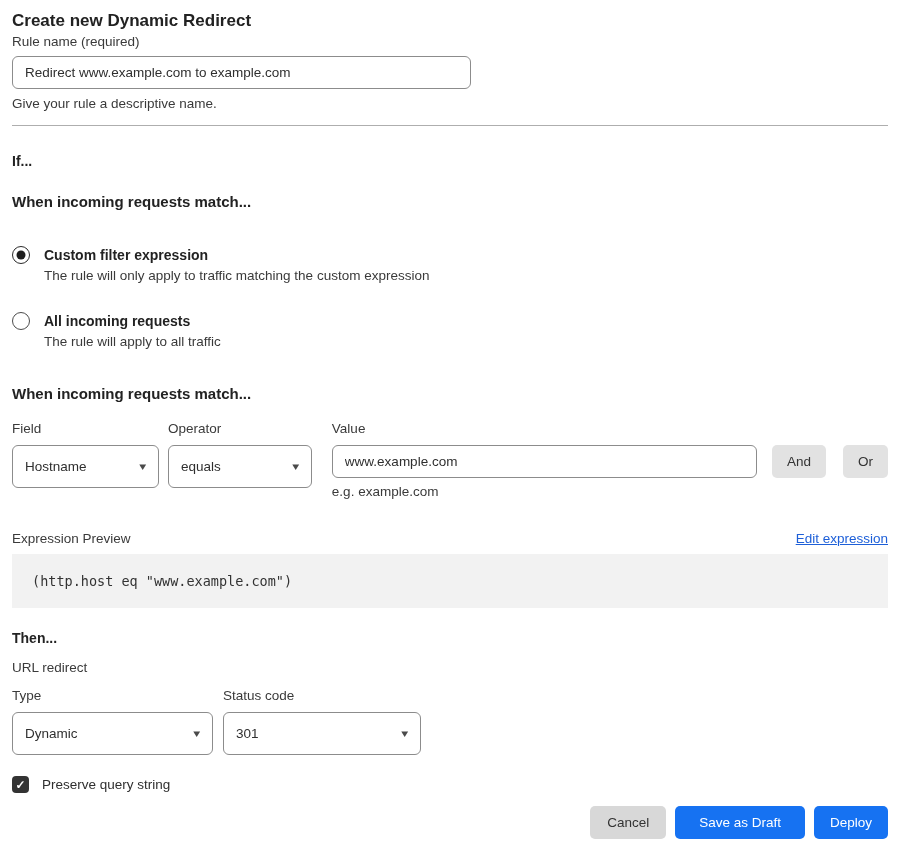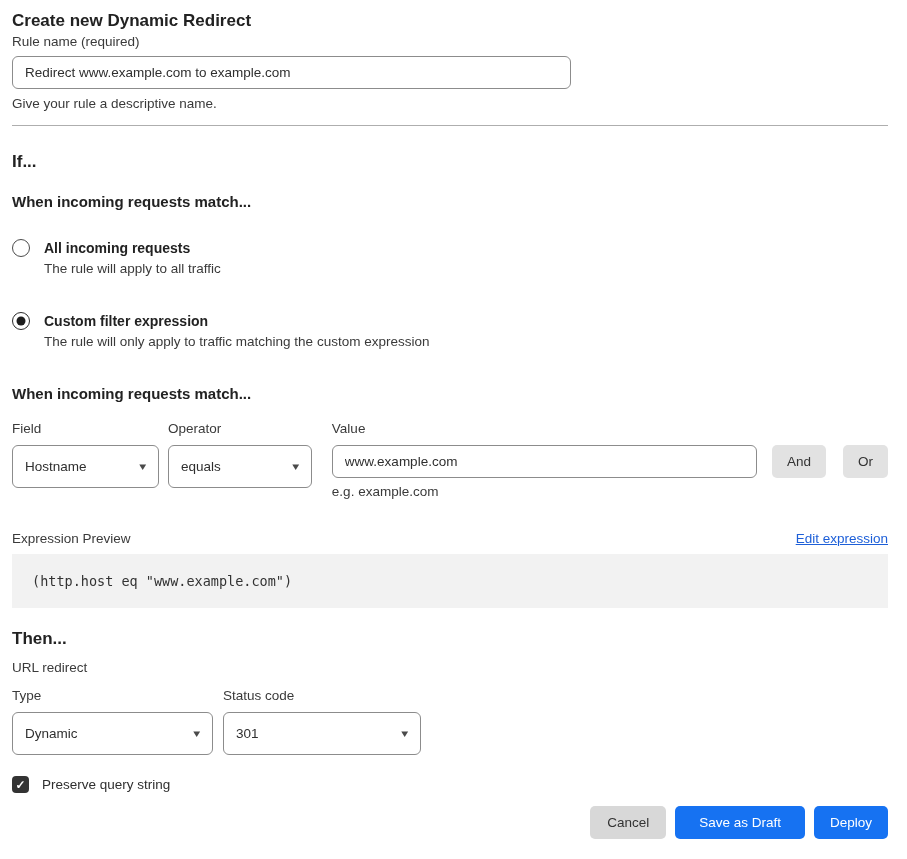--- a/index.html
+++ b/index.html
@@ -24,26 +24,26 @@
 
   .field-label{font-size:13.5px;color:#3a3a3a;line-height:17px;}
   .text-input{
     display:block;height:33px;border:1px solid var(--border);border-radius:6px;
     padding:0 12px;font-family:"Liberation Sans", sans-serif;font-size:13.5px;color:#2f2f2f;
     background:#fff;outline:none;width:100%;
   }
   .helper{font-size:13.5px;color:#3a3a3a;line-height:17px;}
 
   .rule-name-label{margin-top:20px;}
-  .rule-name-input{margin-top:6px;width:559px;}
+  .rule-name-input{margin-top:6px;width:459px;}
   .rule-name-helper{margin-top:6px;}
 
   .divider{margin-top:13px;border-bottom:1px solid var(--divider);height:0;}
 
-  .section-heading{font-size:17px;font-weight:700;color:var(--heading);line-height:21px;}
+  .section-heading{font-size:14px;font-weight:700;color:var(--heading);line-height:21px;}
   .if-heading{margin-top:25px;}
   .sub-heading{font-size:15px;font-weight:700;color:var(--heading);line-height:18px;}
   .match-heading-1{margin-top:21px;}
 
   .radio-option{display:flex;align-items:flex-start;}
   .radio-option-1{margin-top:28px;}
   .radio-option-2{margin-top:35px;}
   .radio{
     width:18px;height:18px;border:1.5px solid #4c4c4c;border-radius:50%;
     flex:0 0 18px;margin-top:0;position:relative;background:#fff;cursor:pointer;
@@ -118,37 +118,37 @@
 
   <label class="field-label rule-name-label">Rule name (required)</label>
   <input class="text-input rule-name-input" type="text" value="Redirect www.example.com to example.com" style="">
   <div class="helper rule-name-helper">Give your rule a descriptive name.</div>
 
   <div class="divider"></div>
 
   <h2 class="section-heading if-heading">If...</h2>
   <h3 class="sub-heading match-heading-1">When incoming requests match...</h3>
 
+  <div class="radio-option radio-option-2">
+    <div class="radio selected">
+        <div class="radio-dot"></div>
+      </div>
+    <div class="radio-texts">
+      <div class="radio-label">Custom filter expression</div>
+      <div class="radio-desc">The rule will only apply to traffic matching the custom expression</div>
+    </div>
+  </div>
+
   <div class="radio-option radio-option-1">
     <div class="radio">
         <div class="radio-dot"></div>
       </div>
     <div class="radio-texts">
       <div class="radio-label">All incoming requests</div>
       <div class="radio-desc">The rule will apply to all traffic</div>
-    </div>
-  </div>
-
-  <div class="radio-option radio-option-2">
-    <div class="radio selected">
-        <div class="radio-dot"></div>
-      </div>
-    <div class="radio-texts">
-      <div class="radio-label">Custom filter expression</div>
-      <div class="radio-desc">The rule will only apply to traffic matching the custom expression</div>
     </div>
   </div>
 
   <h3 class="sub-heading match-heading-2">When incoming requests match...</h3>
 
   <div class="cond-row">
     <div class="col col-field">
       <label class="field-label">Field</label>
       <div class="select">
         <span>Hostname</span>

